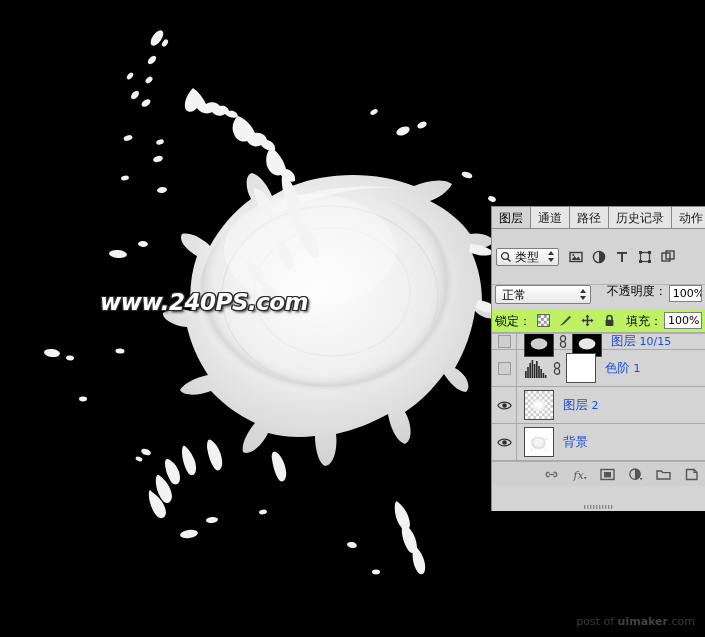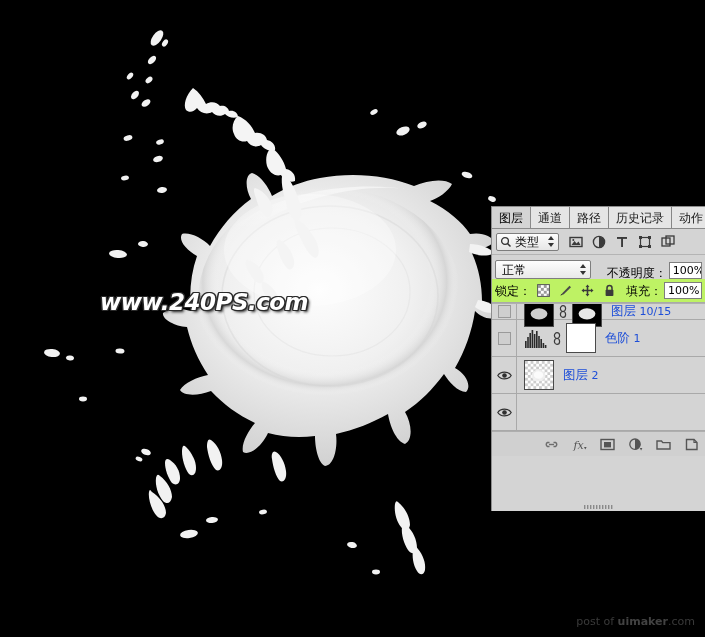--- a/index.html
+++ b/index.html
@@ -104,21 +104,21 @@
     background: #d4d4d4;
     color: #000;
     border-right: 1px solid #8a8a8a;
   }
 
   
   .filter-row {
     display: flex;
     align-items: center;
     height: 25px;
-    padding: 0 4px;
+    padding: 15px 4px;
     gap: 0px;
     background: #d4d4d4;
     border-bottom: 1px solid #b4b4b4;
   }
   .filter-select {
     display: flex;
     align-items: center;
     height: 18px;
     min-width: 63px;
     background: linear-gradient(#fdfdfd, #e6e6e6);
@@ -135,21 +135,21 @@
     display: flex;
     align-items: center;
     gap: 9px;
     margin-left: 10px;
   }
   .filter-icons .ficon { width: 14px; height: 14px; display: block; cursor: default; }
 
   
   .blend-row {
     display: flex;
-    align-items: flex-end;
+    align-items: flex-start;
     height: 24px;
     padding: 0 3px;
     background: #d4d4d4;
   }
   .blend-select {
     display: flex;
     align-items: center;
     width: 110px;
     height: 19px;
     background: linear-gradient(#fefefe, #e9e9e9);
@@ -620,20 +620,29 @@
     </div>
 
 
     <div class="layer-row">
       <div class="eye-cell">
         <svg style="width:15px;height:11px;display:block" viewBox="0 0 15 11">
           <path d="M 0.8 5.5 C 3.5 1, 11.5 1, 14.2 5.5 C 11.5 10, 3.5 10, 0.8 5.5 Z" fill="none" stroke="#2f2f2f" stroke-width="1.2"></path>
           <circle cx="7.5" cy="5.5" r="2.3" fill="#2f2f2f"></circle>
         </svg>
       </div>
+      <div class="thumb-cell">
+        <svg class="thumb" viewBox="0 0 30 30">
+          <rect width="30" height="30" fill="#ffffff"></rect>
+          <ellipse cx="14.5" cy="16" rx="8" ry="7" fill="#e2e2e2"></ellipse>
+          <ellipse cx="14.5" cy="15.5" rx="5.5" ry="4.5" fill="#f4f4f4"></ellipse>
+          <path d="M 6 14 L 9 12 M 21 13 L 24 11 M 8 22 L 6 25 M 21 22 L 24 25" stroke="#dadada" stroke-width="1"></path>
+        </svg>
+        <span class="layer-name"><span>背景</span><span class="suffix"></span></span>
+      </div>
     </div>
 
   </div>
 
   <div class="panel-footer">
     <svg class="fbtn" viewBox="0 0 15 15">
       <path d="M 5.5 5.5 L 3.5 5.5 A 2.2 2.2 0 0 0 3.5 9.5 L 5.5 9.5" fill="none" stroke="#6d6d6d" stroke-width="1.4"></path>
       <path d="M 9.5 5.5 L 11.5 5.5 A 2.2 2.2 0 0 1 11.5 9.5 L 9.5 9.5" fill="none" stroke="#6d6d6d" stroke-width="1.4"></path>
       <line x1="5" y1="7.5" x2="10" y2="7.5" stroke="#6d6d6d" stroke-width="1.4"></line>
     </svg>

